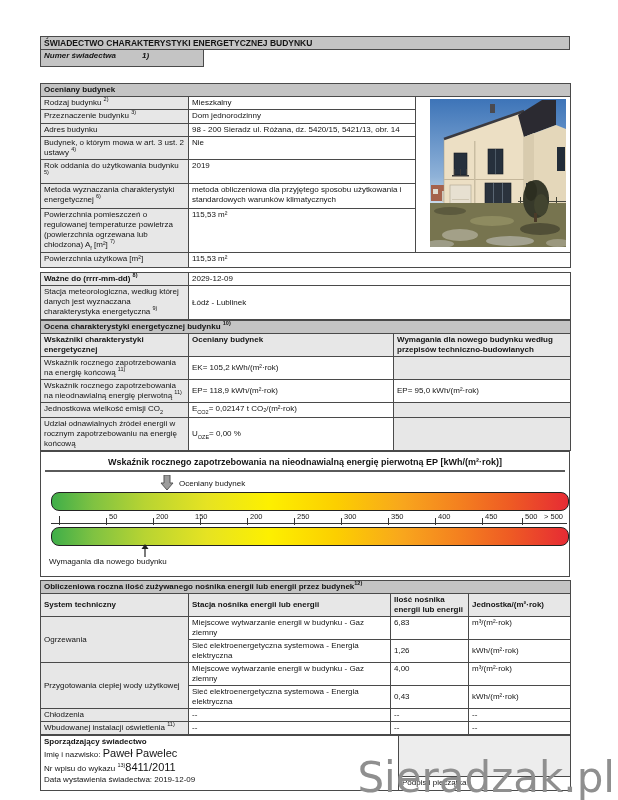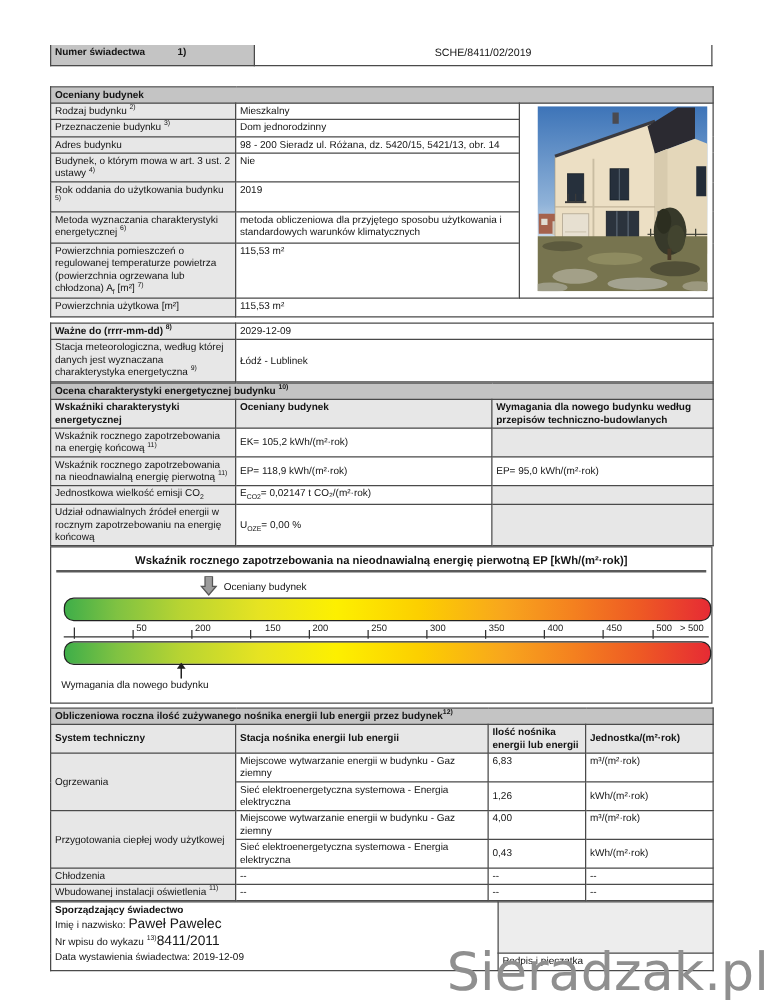--- a/index.html
+++ b/index.html
@@ -14,21 +14,21 @@
      vertical-align:top;text-align:left;word-wrap:break-word;}
   sup{font-size:5.5px;line-height:0;}
   sub{font-size:5.5px;line-height:0;}
   .sect{background:#c4c4c4;font-weight:bold;font-size:8px;}
   .lbl{background:#e7e7e7;}
   .colhead{background:#e7e7e7;font-weight:bold;}
   .grayfill{background:#e7e7e7;}
   
   .titlebar{border:1px solid #4a4a4a;background:#c4c4c4;font-weight:bold;font-size:8.5px;
             padding:1px 3px;height:10px;line-height:10px;}
-  .numrow{display:flex;height:17px;}
+  .numrow{display:flex;height:17px;font-style:italic;}
   .numrow .nlbl{border:1px solid #4a4a4a;border-top:none;background:#c4c4c4;font-weight:bold;
                 font-size:8px;width:156px;padding:1px 3px;line-height:10px;}
   .numrow .nval{border:1px solid #4a4a4a;border-top:none;border-left:none;background:#fff;
                 flex:1;text-align:center;font-size:8.5px;padding:1px 3px;line-height:10px;}
   .nref{margin-left:26px;font-weight:bold;}
   
   .photo-cell{padding:2px 2px 2px 14px;vertical-align:top;}
   
   .chartbox{border:1px solid #4a4a4a;margin-top:0;padding:3px 4px 6px 4px;}
   .charttitle{font-size:9px;font-weight:bold;text-align:center;padding:2px 0 3px 0;
@@ -55,23 +55,23 @@
              font-family:"DejaVu Sans", sans-serif;letter-spacing:0px;}
   .hpad{height:16px;}
   .hpad2{height:4px;}
   .hpad3{height:3px;}
 </style>
 </head>
 <body>
 
 <div class="doc">
 
+  <div class="titlebar">ŚWIADECTWO CHARAKTERYSTYKI ENERGETYCZNEJ BUDYNKU</div>
   <div class="numrow">
     <div class="nlbl"><span>Numer świadectwa</span><span class="nref">1)</span></div>
-    <div class="nval">SCHE/8411/02/2019</div>
   </div>
 
   <div class="hpad"></div>
 
   <table>
     <colgroup>
         <col style="width:148px">
         <col style="width:227px">
         <col style="width:155px">
       </colgroup>
@@ -243,21 +243,21 @@
       </svg>
       <div class="marker-label-top">Oceniany budynek</div>
       <div class="gbar bar-top"></div>
       <div class="tick0"></div>
       <div class="axisline"></div>
       <div class="tick" style="left:59px"></div>
         <div class="ticklabel" style="left:62px">50</div>
       <div class="tick" style="left:106px"></div>
         <div class="ticklabel" style="left:109px">200</div>
       <div class="tick" style="left:153px"></div>
-        <div class="ticklabel" style="left:165px">150</div>
+        <div class="ticklabel" style="left:148px">150</div>
       <div class="tick" style="left:200px"></div>
         <div class="ticklabel" style="left:203px">200</div>
       <div class="tick" style="left:247px"></div>
         <div class="ticklabel" style="left:250px">250</div>
       <div class="tick" style="left:294px"></div>
         <div class="ticklabel" style="left:297px">300</div>
       <div class="tick" style="left:341px"></div>
         <div class="ticklabel" style="left:344px">350</div>
       <div class="tick" style="left:388px"></div>
         <div class="ticklabel" style="left:391px">400</div>

